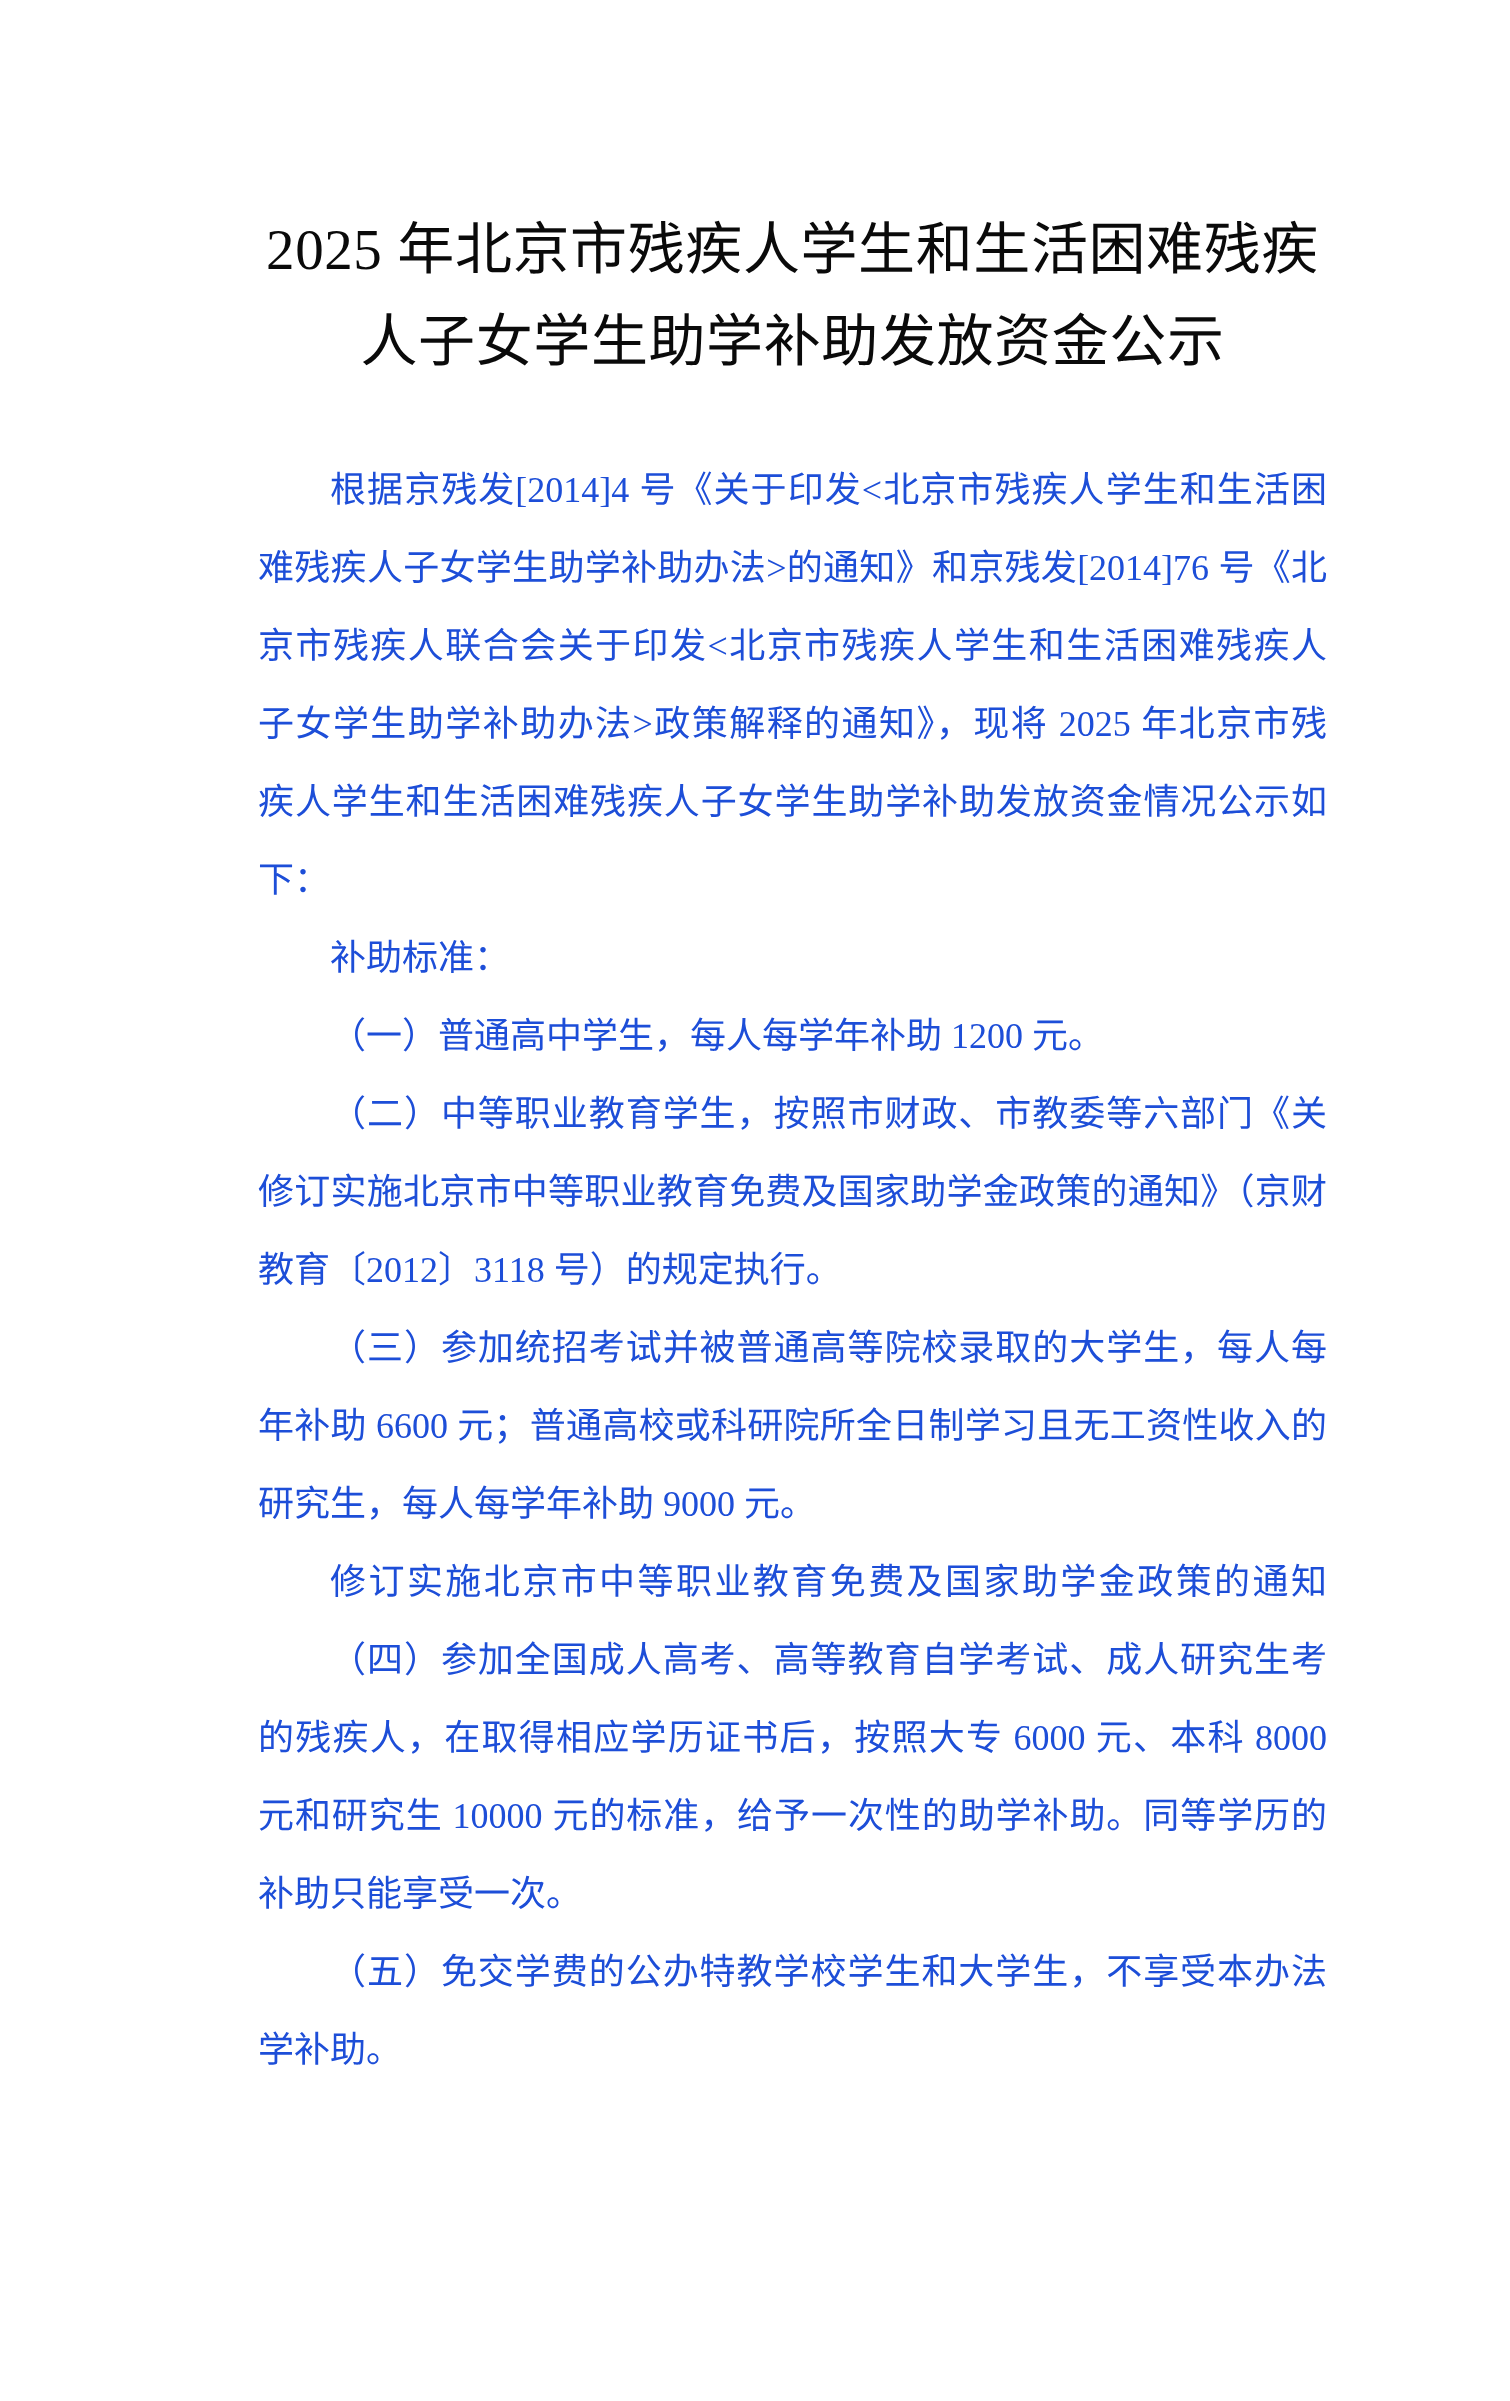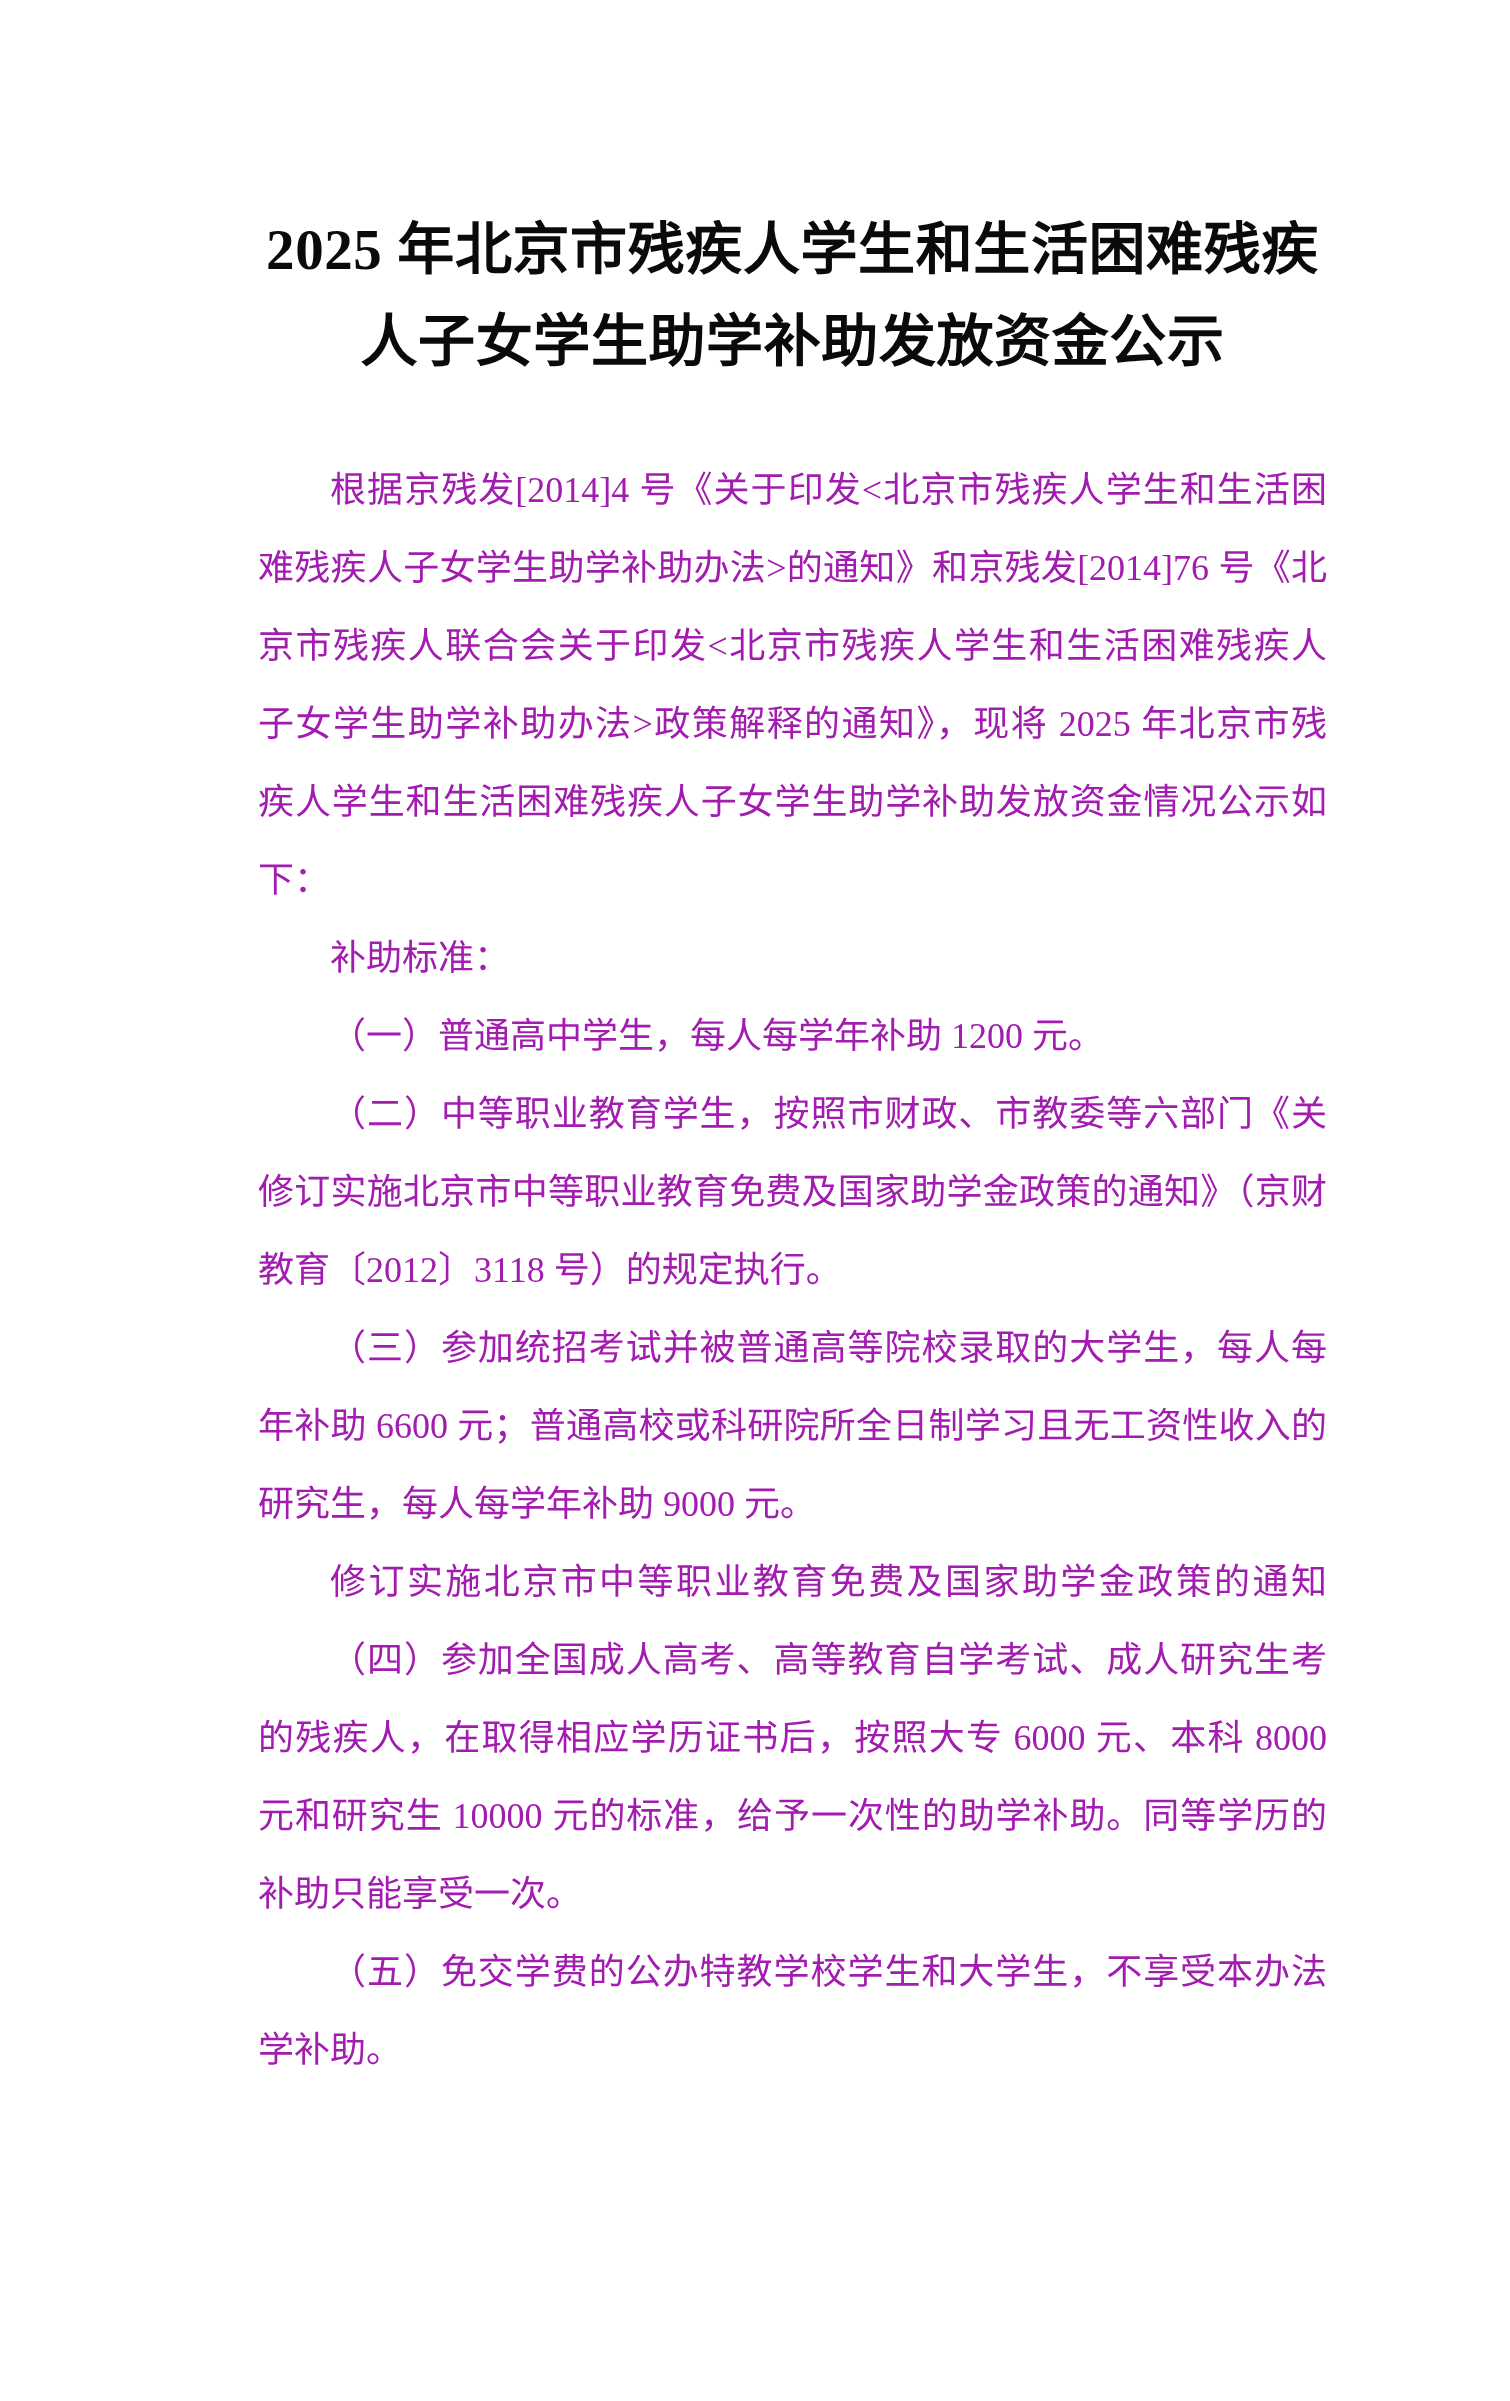--- a/index.html
+++ b/index.html
@@ -18,38 +18,38 @@
     color: #111111;
   }
   .doc-title {
     position: absolute;
     left: 258px;
     top: 204px;
     width: 1069px;
     margin: 0;
     font-size: 57px;
     line-height: 92px;
-    font-weight: 700;
+    font-weight: 400;
     text-align: center;
     color: #0a0a0a;
     letter-spacing: 0.6px;
   }
   .doc-title .title-line {
     height: 92px;
     overflow: hidden;
     white-space: nowrap;
   }
   .doc-body {
     position: absolute;
     left: 258px;
     top: 451px;
     width: 1069px;
     font-size: 36px;
     line-height: 78px;
-    color: #a21caf;
+    color: #1d4ed8;
   }
   .line {
     height: 78px;
     overflow: hidden;
     white-space: nowrap;
     text-align: left;
   }
   .line.fill {
     white-space: normal;
     text-align: justify;

